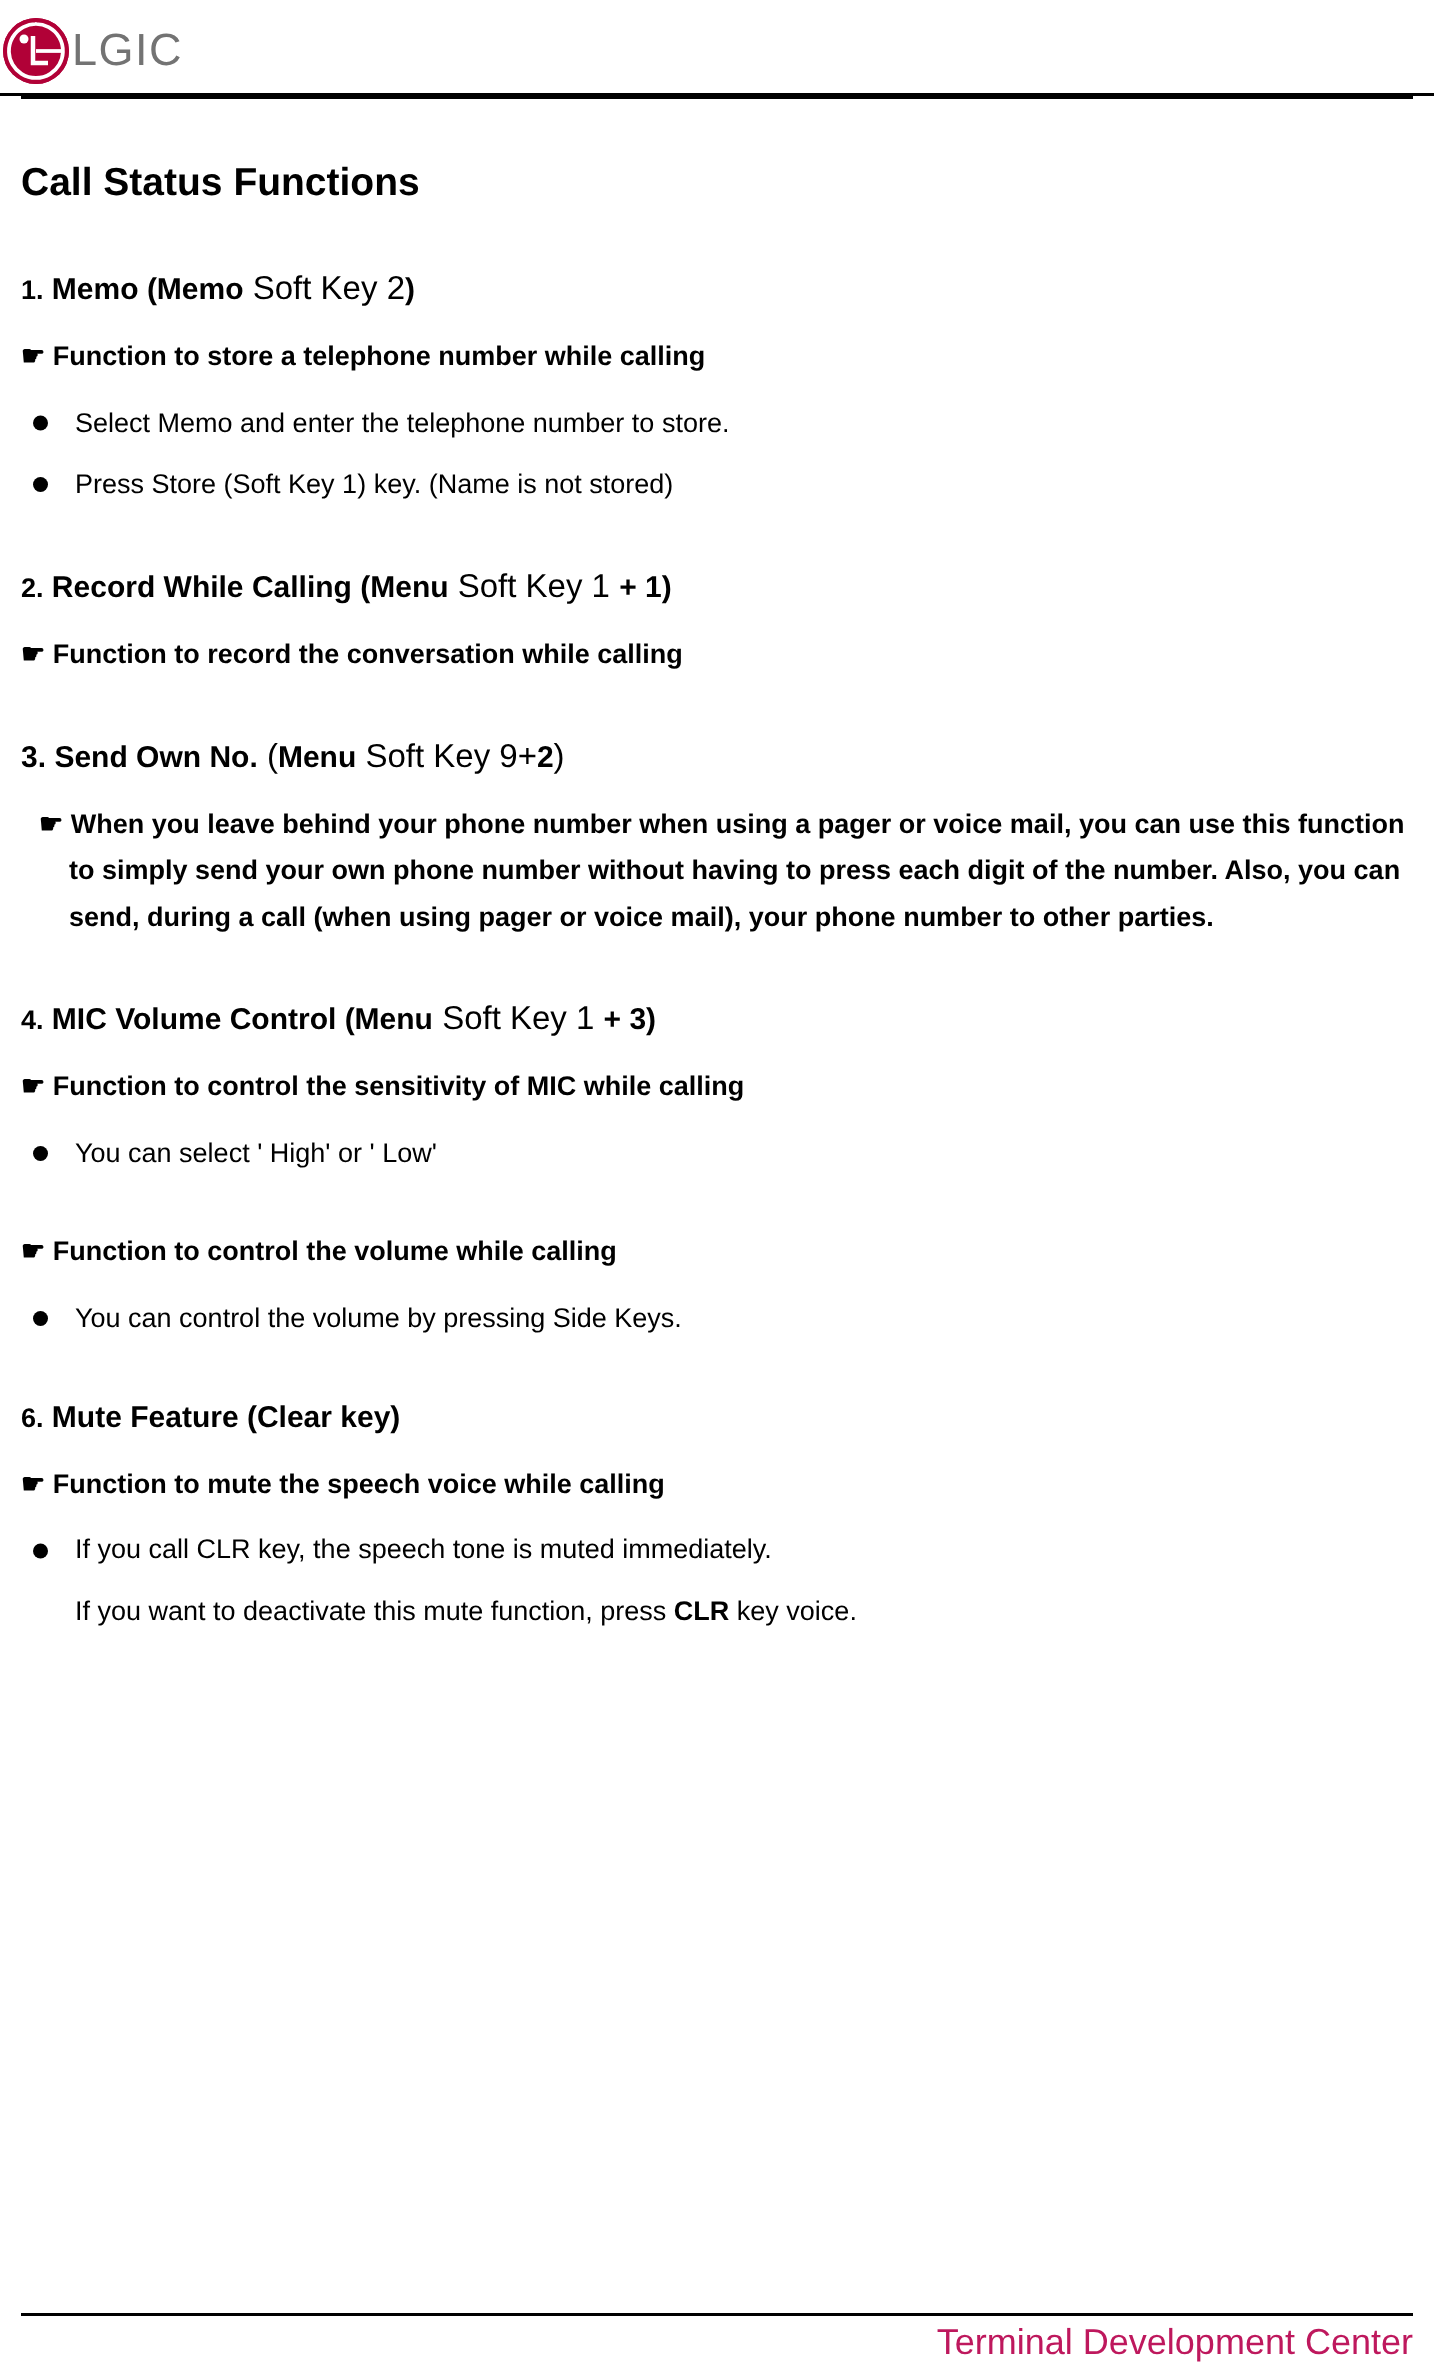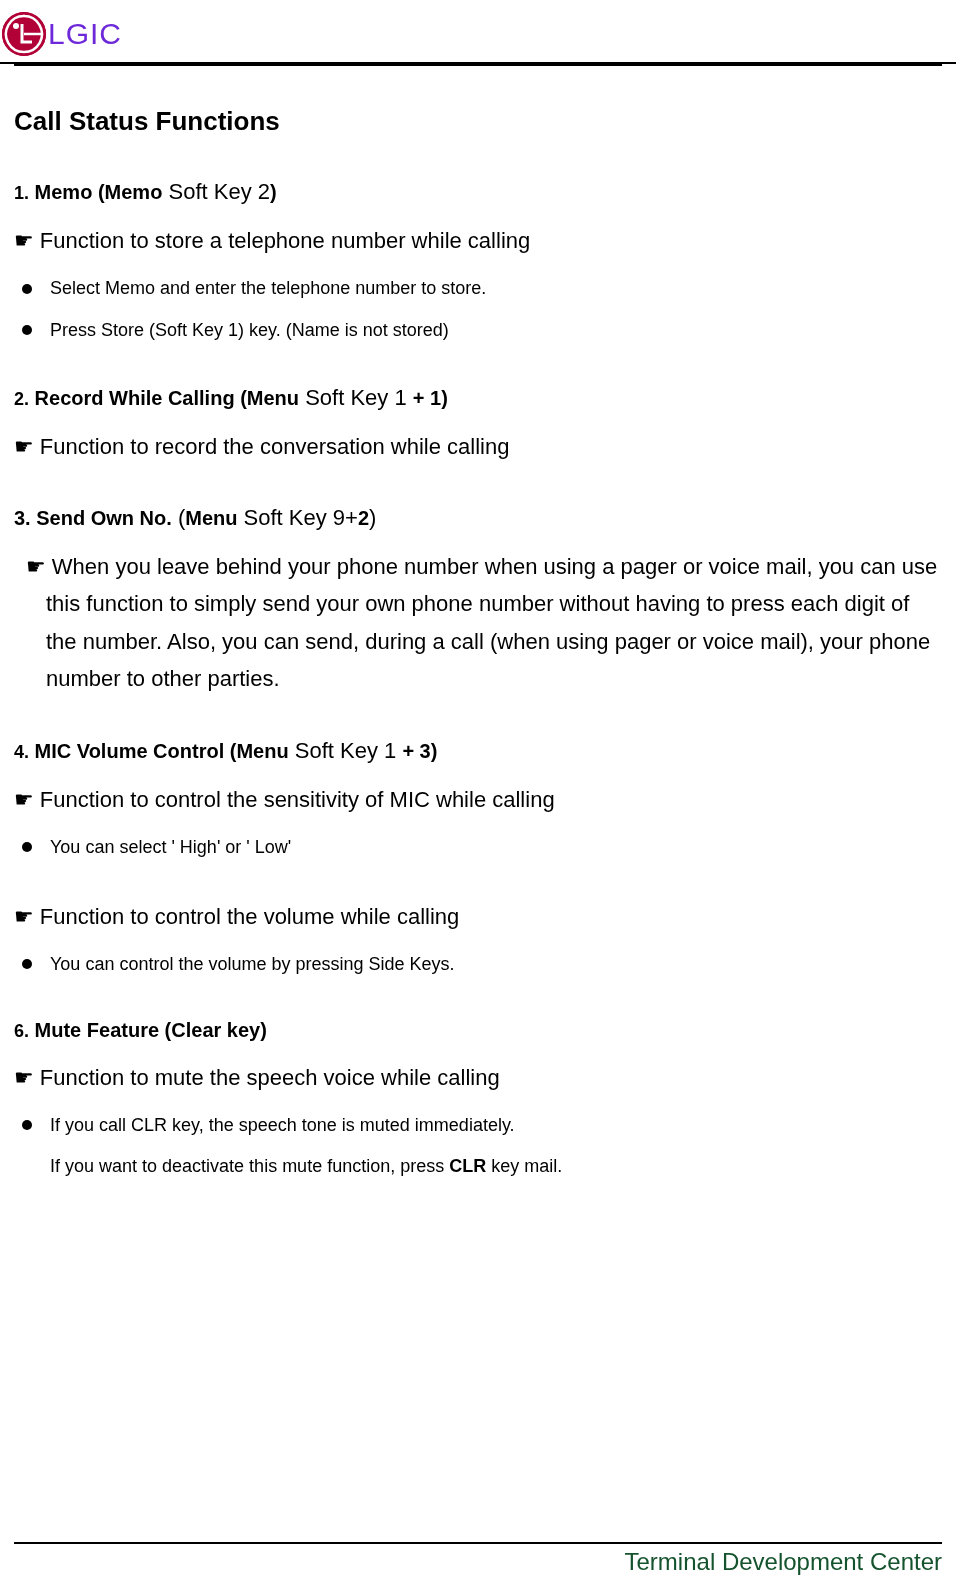--- a/index.html
+++ b/index.html
@@ -33,21 +33,21 @@
       justify-content: center;
       margin-right: 2px;
       position: relative;
     }
     .logo-svg {
       width: 44px;
       height: 44px;
     }
     .logo-text {
       font-size: 30px;
-      color: #6d28d9;
+      color: #737373;
       letter-spacing: 1px;
     }
     .top-line {
       border-top: 2px solid #000;
       margin: 0 14px 0 14px;
     }
     .content {
       padding: 40px 18px 0 14px;
     }
     .main-title {
@@ -62,22 +62,22 @@
       line-height: 1.5;
     }
     .section-title .num {
       font-size: 18px;
     }
     .section-title .light {
       font-weight: normal;
       font-size: 22px;
     }
     .subtitle {
-      font-size: 22px;
-      font-weight: normal;
+      font-size: 18px;
+      font-weight: bold;
       margin-bottom: 14px;
       line-height: 1.7;
     }
     .bullet-line {
       font-size: 18px;
       margin-bottom: 12px;
       line-height: 1.6;
       padding-left: 8px;
     }
     .bullet {
@@ -111,21 +111,21 @@
       position: absolute;
       bottom: 0;
       left: 0;
       right: 0;
       border-top: 2px solid #000;
       margin: 0 14px;
       padding-top: 4px;
       display: flex;
       justify-content: flex-end;
       font-size: 24px;
-      color: #14532d;
+      color: #be185d;
     }
   </style>
 </head>
 <body>
 
 <div class="header">
   <span class="logo-circle">
     <svg class="logo-svg" viewBox="0 0 44 44">
       <circle cx="22" cy="22" r="22" fill="#b10137"></circle>
       <circle cx="14" cy="14" r="3" fill="#fff"></circle>
@@ -194,21 +194,21 @@
   <div class="section">
     <div class="section-title">
       <span class="num">6.</span>
       <span>Mute Feature (Clear key)</span>
     </div>
     <div class="subtitle">☛ Function to mute the speech voice while calling</div>
     <div class="bullet-line">
       <span class="bullet"></span><span class="bullet-text"><span>If you call </span><span class="bold">CLR</span><span> key, the speech tone is muted immediately.</span></span>
     </div>
     <div class="bullet-continue">
-      <span>If you want to deactivate this mute function, press </span><span class="bold">CLR</span><span> key mail.</span>
+      <span>If you want to deactivate this mute function, press </span><span class="bold">CLR</span><span> key voice.</span>
     </div>
   </div>
 
 </div>
 
 <div class="footer">
   <span>Terminal Development Center</span>
 </div>
 
 </body></html>

